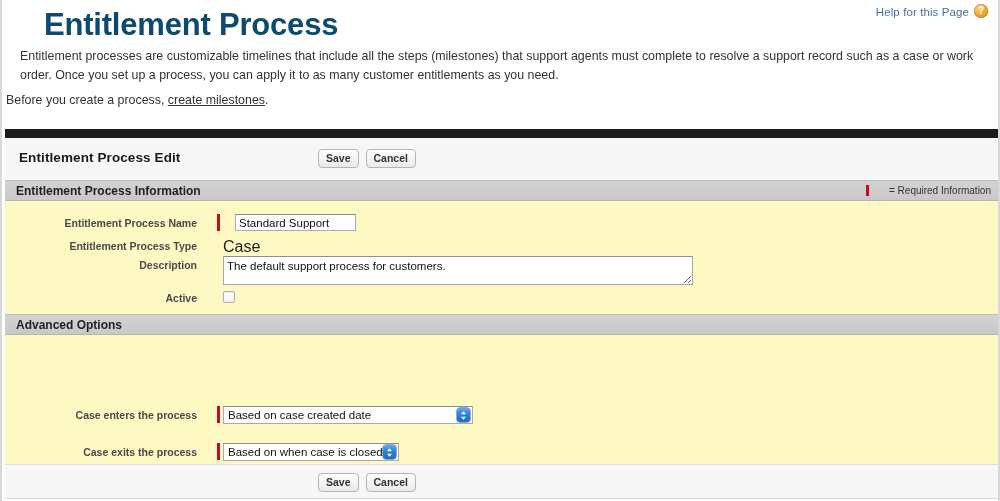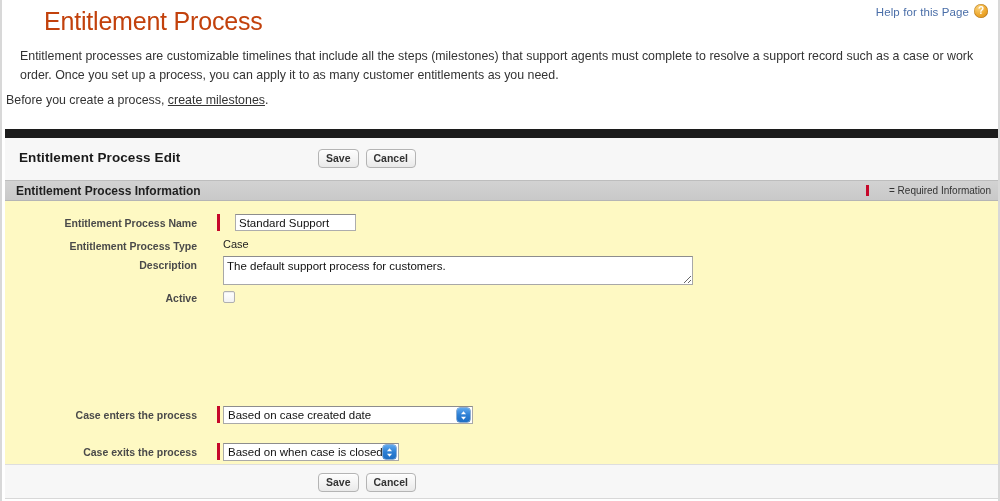--- a/index.html
+++ b/index.html
@@ -49,23 +49,23 @@
     line-height: 14px;
     text-align: center;
     box-shadow: inset 0 0 0 0.5px rgba(130,80,10,.5);
   }
 
   
   .page-title {
     position: absolute;
     left: 42px;
     top: 7px;
-    font-size: 25px;
-    color: #c2410c;
-    font-weight: 400;
+    font-size: 31px;
+    color: #0c4a6e;
+    font-weight: 700;
     letter-spacing: -0.2px;
   }
 
   
   .intro {
     position: absolute;
     left: 18px;
     top: 47px;
     width: 988px;
     font-size: 12.4px;
@@ -217,21 +217,21 @@
     height: 15px;
     padding: 0 3px;
     box-sizing: content-box;
     border-radius: 0;
     margin-left: 12px;
   }
   input.name-input { width: 113px; }
   input.bh-input { width: 118px; height: 15px; }
 
   .static-value {
-    font-size: 11px;
+    font-size: 16px;
     color: #222222;
     padding-top: 1px;
   }
 
   textarea.desc {
     font-family: "Liberation Sans", sans-serif;
     font-size: 11.5px;
     color: #111111;
     border: 1px solid #a8a8a8;
     border-top-color: #8d8d8d;
@@ -397,20 +397,23 @@
       </div>
 
       <div class="field-row" style="left:20px; top:88px;">
         <div class="f-label">Active</div>
         <div class="f-value" style="margin-left:26px;">
           <input class="cb" type="checkbox" style="">
         </div>
       </div>
     </div>
 
+    <div class="section-head" style="position:absolute; left:0; top:176px; width:994px;">
+      <div class="label">Advanced Options</div>
+    </div>
 
     <div class="fields">
 
       <div class="field-row" style="left:20px; top:205px;">
         <div class="f-label">Case enters the process</div>
         <div class="f-value">
           <span class="req-bar tall"></span>
           <div class="mac-select sel-wide">
             <span class="sel-text">Based on case created date</span>
             <span class="arrow-btn">

